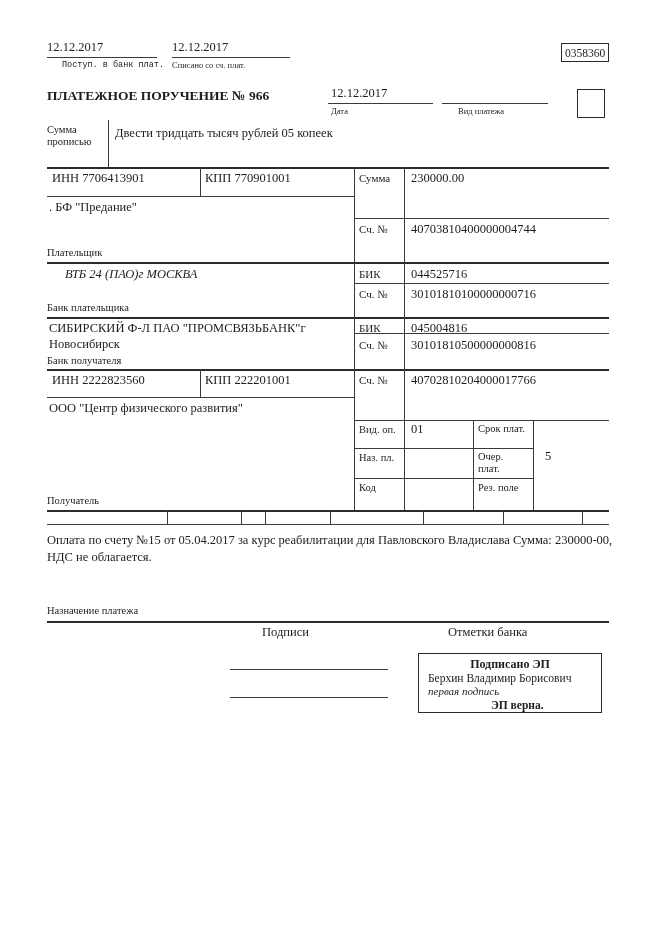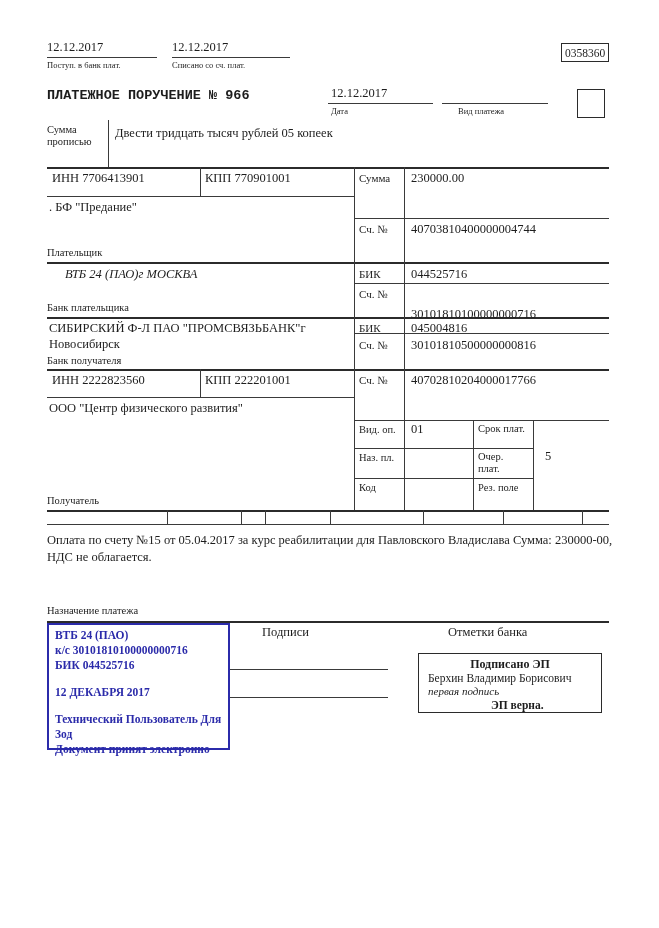--- a/index.html
+++ b/index.html
@@ -4,21 +4,21 @@
 <style>
   html,body{margin:0;padding:0;background:#ffffff;}
   #page{position:relative;width:659px;height:888px;background:#ffffff;overflow:hidden;
         font-family:"Liberation Serif","DejaVu Serif",serif;color:#1d1d1d;}
   .t{position:absolute;white-space:nowrap;line-height:1.15;}
   .wrap{white-space:normal;}
   .fs12{font-size:12.5px;}
   .lab{font-size:11px;}
   .cap{font-size:10.5px;}
   .tiny{font-size:8.5px;}
-  .title{font-family:Liberation Mono, monospace;font-weight:bold;font-size:13.5px;}
+  .title{font-family:Liberation Serif, serif;font-weight:bold;font-size:13.5px;}
   .hline{position:absolute;height:1px;background:#3a3a3a;}
   .hline.heavy{height:2px;background:#2b2b2b;}
   .vline{position:absolute;width:1px;background:#3a3a3a;}
   .box{position:absolute;border:1px solid #2b2b2b;box-sizing:border-box;}
   .codebox{font-size:11.5px;text-align:center;line-height:18px;}
   .two{white-space:normal;line-height:1.12;}
   #bluebox{position:absolute;left:47px;top:623px;width:183px;height:127px;box-sizing:border-box;
            border:2px solid #2b2baa;color:#2b2baa;font-weight:bold;font-size:11.5px;
            line-height:15px;padding:3px 6px;}
   #bluebox div{white-space:normal;}
@@ -30,21 +30,21 @@
   #stampbox .st-note{padding-left:9px;font-style:italic;font-size:11px;}
   #stampbox .st-verdict{font-weight:bold;padding-left:72px;}
 </style>
 </head>
 <body>
 
 <div id="page">
 
   <div class="t fs12" style="left:47px;top:40px;">12.12.2017</div>
   <div class="hline" style="left:47px;top:57px;width:110px;"></div>
-  <div class="t tiny" style="left:47px;top:61px;">Поступ. в банк плат.</div>
+  <div class="t tiny" style="left:62px;top:61px;font-family:Liberation Mono, monospace;">Поступ. в банк плат.</div>
 
   <div class="t fs12" style="left:172px;top:40px;">12.12.2017</div>
   <div class="hline" style="left:172px;top:57px;width:118px;"></div>
   <div class="t tiny" style="left:172px;top:61px;">Списано со сч. плат.</div>
 
   <div class="box codebox" style="left:561px;top:43px;width:48px;height:19px;">0358360</div>
 
   <div class="t title" style="left:47px;top:88px;">ПЛАТЕЖНОЕ ПОРУЧЕНИЕ № 966</div>
   <div class="t fs12" style="left:331px;top:86px;">12.12.2017</div>
   <div class="hline" style="left:328px;top:103px;width:105px;"></div>
@@ -94,21 +94,21 @@
   <div class="t fs12" style="left:411px;top:171px;">230000.00</div>
   <div class="t fs12" style="left:49px;top:200px;">. БФ "Предание"</div>
   <div class="t lab" style="left:359px;top:223px;">Сч. №</div>
   <div class="t fs12" style="left:411px;top:222px;">40703810400000004744</div>
   <div class="t cap" style="left:47px;top:247px;">Плательщик</div>
 
   <div class="t fs12" style="left:65px;top:267px;font-style:italic;">ВТБ 24 (ПАО)г МОСКВА</div>
   <div class="t lab" style="left:359px;top:268px;">БИК</div>
   <div class="t fs12" style="left:411px;top:267px;">044525716</div>
   <div class="t lab" style="left:359px;top:288px;">Сч. №</div>
-  <div class="t fs12" style="left:411px;top:287px;margin-top:20px;">30101810100000000716</div>
+  <div class="t fs12" style="left:411px;top:287px;">30101810100000000716</div>
   <div class="t cap" style="left:47px;top:302px;">Банк плательщика</div>
 
   <div class="t fs12" style="left:49px;top:321px;">СИБИРСКИЙ Ф-Л ПАО "ПРОМСВЯЗЬБАНК"г</div>
   <div class="t fs12" style="left:49px;top:337px;">Новосибирск</div>
   <div class="t lab" style="left:359px;top:322px;">БИК</div>
   <div class="t fs12" style="left:411px;top:321px;">045004816</div>
   <div class="t lab" style="left:359px;top:339px;">Сч. №</div>
   <div class="t fs12" style="left:411px;top:338px;">30101810500000000816</div>
   <div class="t cap" style="left:47px;top:355px;">Банк получателя</div>
 
@@ -124,28 +124,20 @@
   <div class="t cap two" style="left:478px;top:423px;width:48px;">Срок плат.</div>
   <div class="t cap" style="left:359px;top:452px;">Наз. пл.</div>
   <div class="t cap two" style="left:478px;top:451px;width:48px;">Очер. плат.</div>
   <div class="t fs12" style="left:545px;top:449px;">5</div>
   <div class="t cap" style="left:359px;top:482px;">Код</div>
   <div class="t cap" style="left:478px;top:482px;">Рез. поле</div>
 
   <div class="t fs12 wrap" style="left:47px;top:532px;width:572px;line-height:17px;">Оплата по счету №15 от 05.04.2017 за курс реабилитации для Павловского Владислава Сумма: 230000-00, НДС не облагается.</div>
   <div class="t cap" style="left:47px;top:605px;">Назначение платежа</div>
 
-  <div id="bluebox">
-    <div>ВТБ 24 (ПАО)</div>
-    <div>к/с 30101810100000000716</div>
-    <div>БИК 044525716</div>
-    <div class="gap">12 ДЕКАБРЯ 2017</div>
-    <div class="gap">Технический Пользователь Для Зод</div>
-    <div>Документ принят электронно</div>
-  </div>
 
   <div class="t fs12" style="left:262px;top:625px;">Подписи</div>
   <div class="hline" style="left:230px;top:669px;width:158px;"></div>
   <div class="hline" style="left:230px;top:697px;width:158px;"></div>
 
   <div class="t fs12" style="left:448px;top:625px;">Отметки банка</div>
 
   <div id="stampbox">
     <div class="st-title">Подписано ЭП</div>
     <div class="st-name">Берхин Владимир Борисович</div>

